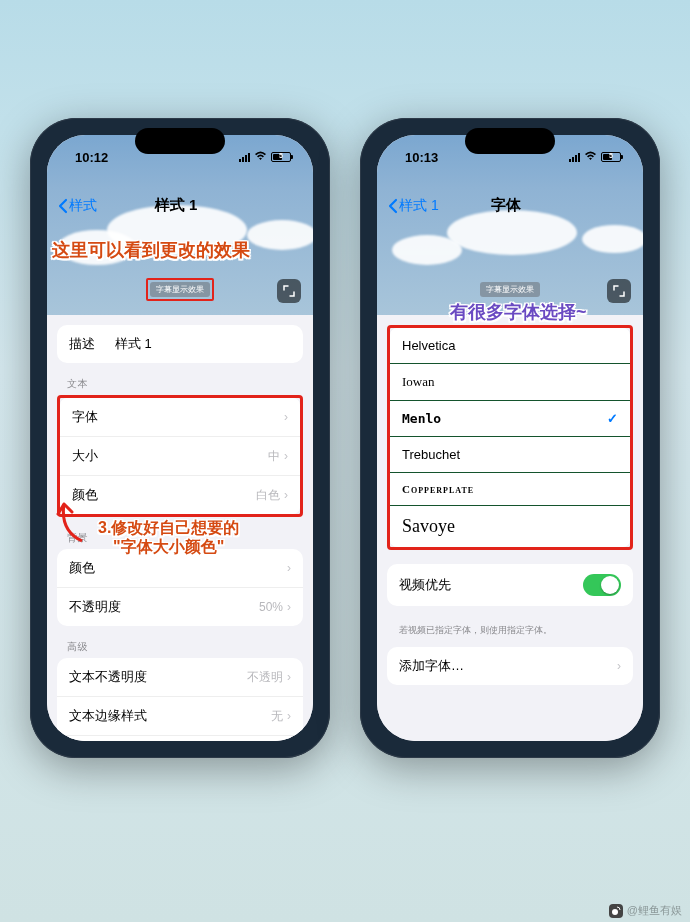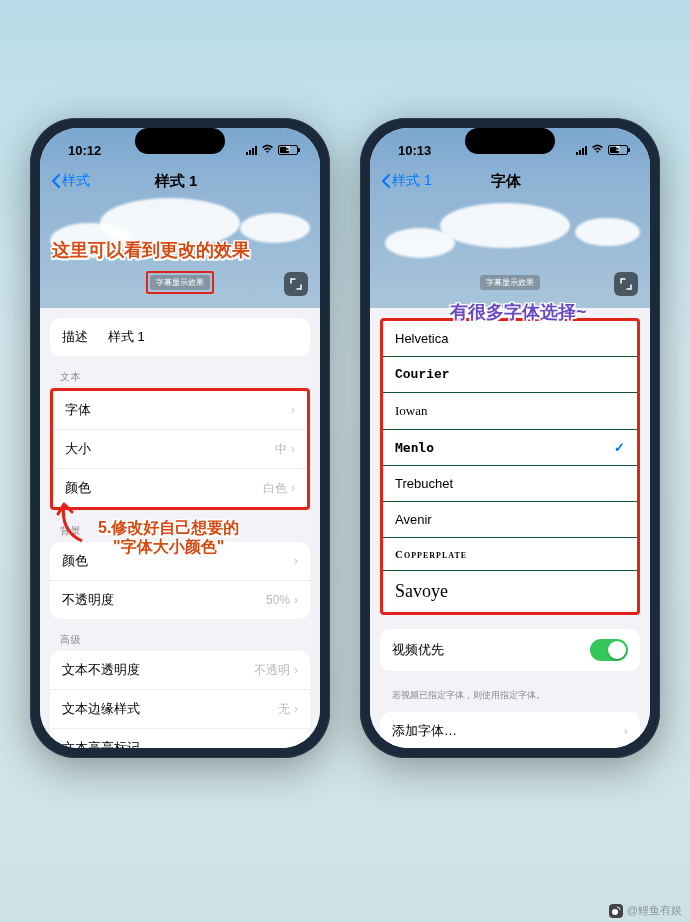--- a/index.html
+++ b/index.html
@@ -15,21 +15,21 @@
     display: flex;
     justify-content: center;
     gap: 30px;
     padding-top: 118px;
   }
   .phone {
     width: 300px;
     height: 640px;
     background: #1a2a3a;
     border-radius: 46px;
-    padding: 10px;
+    padding: 17px;
     box-shadow: 0 10px 40px rgba(0,0,0,.35), inset 0 0 0 1px #2d3a48;
     position: relative;
   }
   .screen {
     width: 100%;
     height: 100%;
     background: #f2f2f7;
     border-radius: 38px;
     overflow: hidden;
     position: relative;
@@ -57,21 +57,21 @@
     position: absolute;
     top: 0; left: 0; right: 0;
     z-index: 40;
   }
   .status-icons { display: flex; gap: 4px; align-items: center; font-size: 11px; }
   .navbar {
     position: absolute;
     top: 44px; left: 0; right: 8px;
     height: 36px;
     display: flex;
-    align-items: flex-start;
+    align-items: flex-end;
     z-index: 40;
   }
   .nav-back {
     position: absolute; left: 10px;
     color: #007aff;
     font-size: 14px;
     display: flex; align-items: center;
     gap: 0;
   }
   .nav-title {
@@ -338,21 +338,21 @@
           </div>
         </div>
       </div>
     </div>
 
     <div class="note-overlay note-orange" style="left:22px;top:108px">这里可以看到更改的效果</div>
     <svg class="arrow-curve" style="left:22px;top:378px" width="40" height="50">
       <path d="M30 45 Q 8 35 12 8" stroke="#e2231a" stroke-width="3" fill="none"></path>
       <path d="M12 8 L6 18 M12 8 L20 16" stroke="#e2231a" stroke-width="3" fill="none" stroke-linecap="round"></path>
     </svg>
-    <div class="note-overlay note-orange-sm" style="left:68px;top:400px">5.修改好自己想要的
+    <div class="note-overlay note-orange-sm" style="left:68px;top:400px">3.修改好自己想要的
 "字体大小颜色"</div>
   </div>
 
   <div class="phone">
     <div class="notch"></div>
     <div class="screen">
 
       <div class="statusbar">
         <span>10:13</span>
         <span class="status-icons">
@@ -396,34 +396,28 @@
         </div>
       </div>
 
       <div class="content">
         <div class="highlight-box">
           <div class="card">
             <div class="font-item">
                 <span style="font-family:Helvetica,Arial">Helvetica</span>
               </div>
             <div class="font-item">
-                <span style="font-family:'Courier New',monospace;font-weight:bold">Courier</span>
-              </div>
-            <div class="font-item">
                 <span style="font-family:Georgia,serif">Iowan</span>
               </div>
             <div class="font-item">
                 <span style="font-family:Menlo,Consolas,monospace;font-weight:bold">Menlo</span>
                 <span class="check">✓</span>
               </div>
             <div class="font-item">
                 <span style="font-family:'Trebuchet MS',sans-serif">Trebuchet</span>
-              </div>
-            <div class="font-item">
-                <span style="font-family:Avenir,Helvetica,sans-serif">Avenir</span>
               </div>
             <div class="font-item">
                 <span style="font-family:Copperplate,'Copperplate Gothic',serif;font-variant:small-caps;letter-spacing:1px;font-weight:bold;font-size:11px">Copperplate</span>
               </div>
             <div class="font-item">
                 <span style="font-family:'Brush Script MT',cursive;font-size:18px">Savoye</span>
               </div>
           </div>
         </div>
 

